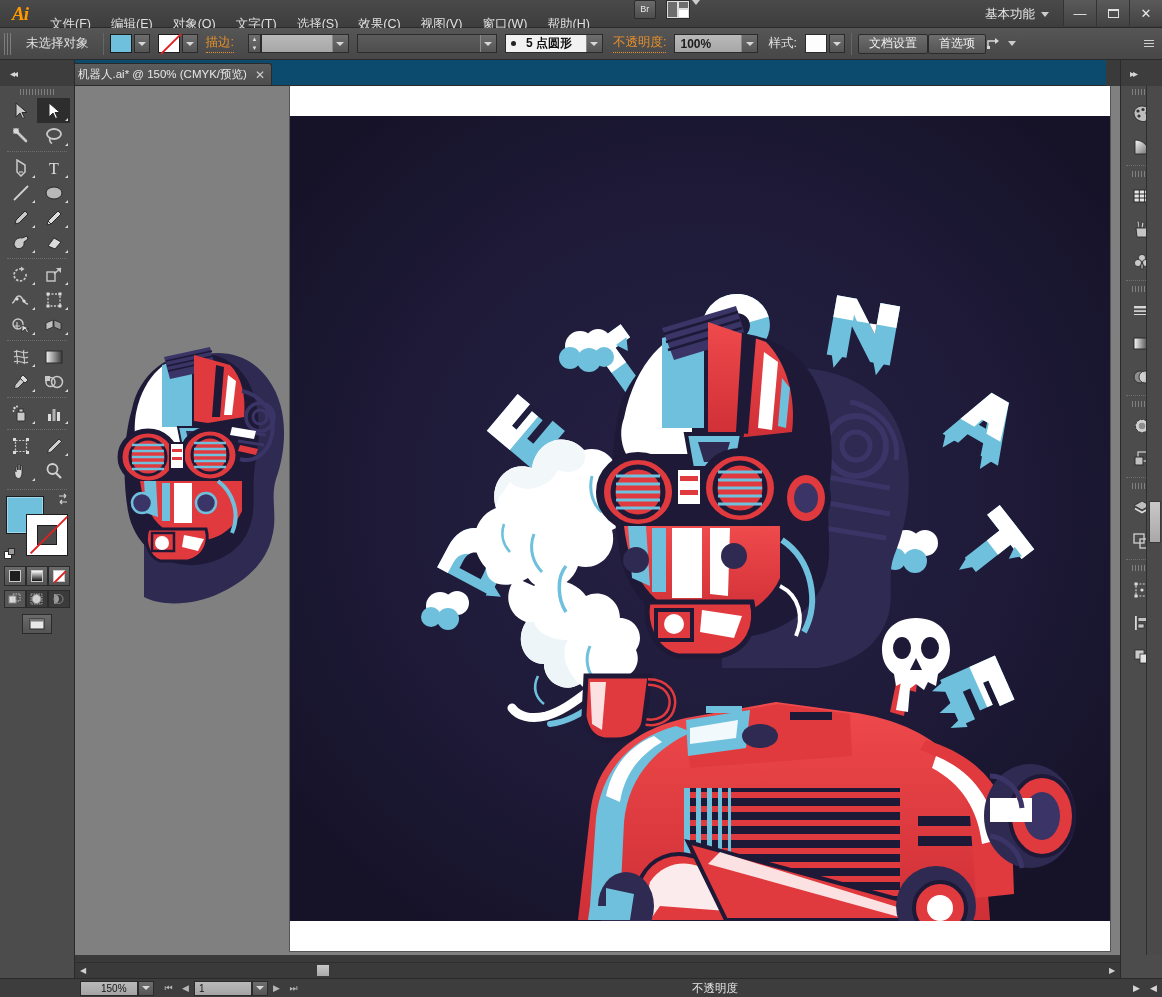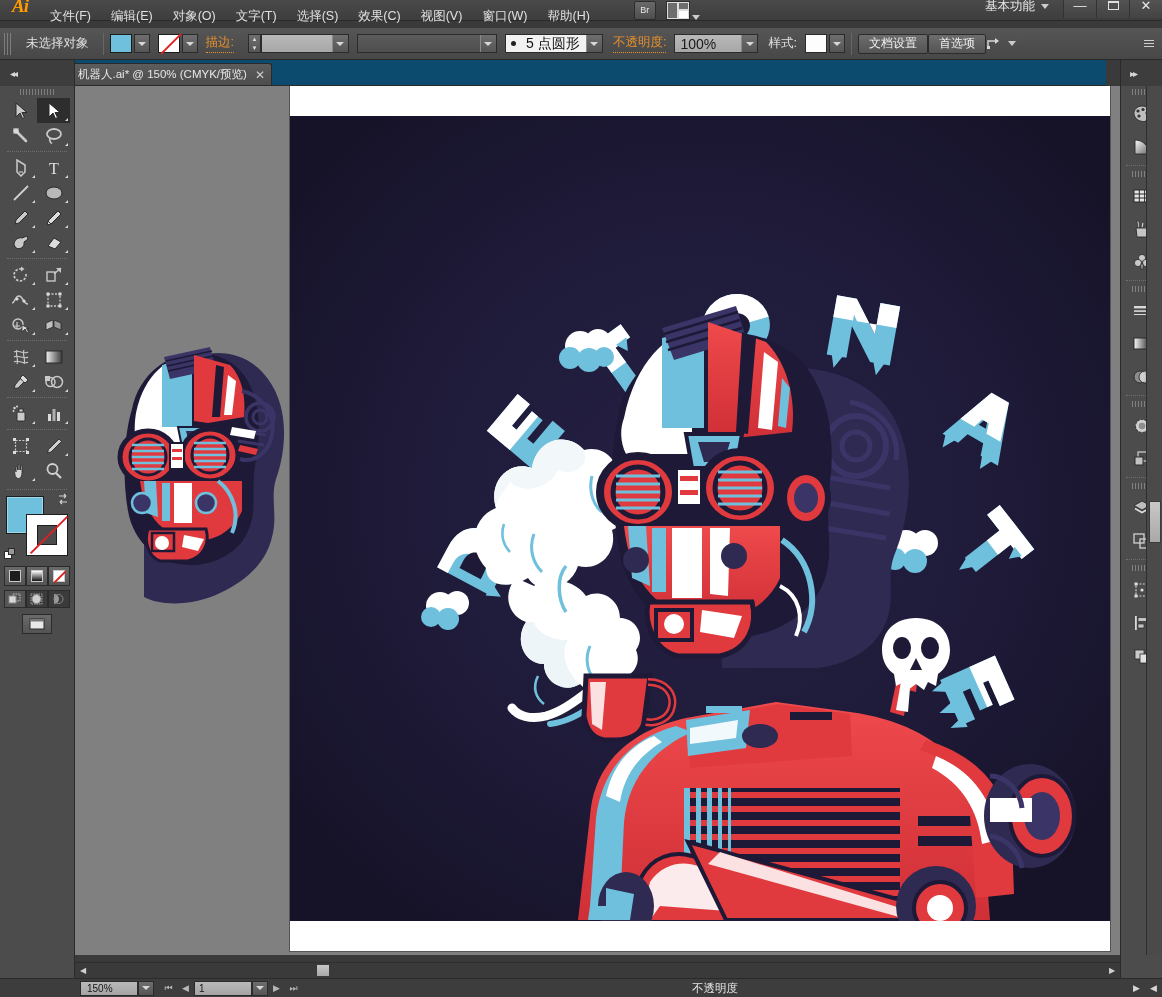--- a/index.html
+++ b/index.html
@@ -9,24 +9,24 @@
     font-family: "Liberation Sans", "DejaVu Sans", sans-serif;
     font-size: 12px;
     color: #d4d4d4;
     overflow: hidden;
     user-select: none;
   }
   #app { position: relative; width: 1162px; height: 997px; }
 
   
   .menubar {
-    position: absolute; left: 0; top: 0; width: 1162px; height: 21px;
+    position: absolute; left: 0; top: 0; width: 1162px; height: 28px;
     background: linear-gradient(#4a4a4a, #3d3d3d);
     border-bottom: 1px solid #2a2a2a;
-    display: flex; align-items: flex-end;
+    display: flex; align-items: flex-start;
   }
   .ai-logo {
     width: 40px; height: 28px; display: flex; align-items: center; justify-content: center;
     color: #ff9a00; font-size: 19px; font-weight: bold; font-style: italic;
     letter-spacing: -1px; font-family: "Liberation Serif", serif;
   }
   .menu-item {
     padding: 10px 10px; height: 28px; line-height: 28px; color: #e0e0e0;
     font-size: 12.5px; white-space: nowrap;
   }
@@ -68,21 +68,21 @@
   .swatch-none:after{content:"";position:absolute;left:-2px;top:8px;width:28px;height:2px;background:#e02020;transform:rotate(-45deg);}
   .mini-drop { width:16px;height:19px;margin-left:2px;
     background:linear-gradient(#6e6e6e,#555); border:1px solid #2b2b2b;
     display:flex;align-items:center;justify-content:center;}
   .tri { width:0;height:0;border-left:4px solid transparent;border-right:4px solid transparent;border-top:4px solid #d8d8d8; }
   .stepper { width:13px;height:19px;margin-left:6px;display:flex;flex-direction:column;
     border:1px solid #2b2b2b;background:linear-gradient(#6e6e6e,#555); }
   .stepper span { flex:1;display:flex;align-items:center;justify-content:center;font-size:6px;color:#ddd;line-height:1; }
   .combo { height:19px; background:linear-gradient(#b9b9b9,#a7a7a7); border:1px solid #2b2b2b;
     display:flex; align-items:center; }
-  .combo .val { flex:1; padding:0 5px; font-size:14px; color:#1a1a1a; white-space:nowrap;}
+  .combo .val { flex:1; padding:0 5px; font-size:12px; color:#1a1a1a; white-space:nowrap;font-weight:bold;}
   .combo .btn { width:16px;height:17px;border-left:1px solid #8a8a8a;
     background:linear-gradient(#6e6e6e,#555);display:flex;align-items:center;justify-content:center;}
   .combo.dark { background:linear-gradient(#5c5c5c,#4e4e4e); }
   .combo.dark .val { color:#cfcfcf; }
   .combo.white { background:#f2f2f2; }
   .combo.white .val { color:#111; }
   .bullet { width:5px;height:5px;border-radius:50%;background:#222;margin:0 5px 0 5px; }
   .opt-btn { height:20px;padding:0 10px;display:flex;align-items:center;
     background:linear-gradient(#6d6d6d,#545454); border:1px solid #2b2b2b; border-radius:2px;
     color:#f0f0f0; font-size:12px; margin-right:0; white-space:nowrap;}
@@ -176,21 +176,21 @@
     border-top:1px solid #2e2e2e; display:flex; align-items:center;}
   .hscroll .arr{ width:16px;height:15px;display:flex;align-items:center;justify-content:center;color:#d0d0d0;font-size:8px;}
   .hscroll .track{ flex:1; height:15px; position:relative; background:#3a3a3a;}
   .hscroll .thumb{ position:absolute; left:225px; top:1px; width:14px;height:13px;
     background:linear-gradient(#c8c8c8,#a8a8a8); border:1px solid #3a3a3a;}
 
   
   .statusbar{ position:absolute; left:0; bottom:0; width:1162px; height:19px;
     background:#3d3d3d; border-top:1px solid #2a2a2a; display:flex; align-items:center; }
   .sb-zoom{ width:58px;height:15px; margin-left:80px; background:linear-gradient(#b9b9b9,#a5a5a5);
-    border:1px solid #2b2b2b; font-size:10px;color:#141414; display:flex;align-items:center;padding-left:6px;}
+    border:1px solid #2b2b2b; font-size:10px;color:#141414; display:flex;align-items:center;padding-left:20px;}
   .sb-drop{ width:16px;height:15px;background:linear-gradient(#6e6e6e,#555);border:1px solid #2b2b2b;
     display:flex;align-items:center;justify-content:center;}
   .sb-nav{ width:17px;height:15px; display:flex;align-items:center;justify-content:center; color:#b6b6b6; font-size:9px;}
   .sb-page{ width:58px;height:15px;background:linear-gradient(#b9b9b9,#a5a5a5);
     border:1px solid #2b2b2b; font-size:10px;color:#141414; display:flex;align-items:center;padding-left:4px;}
   .sb-status{ flex:1; text-align:center; font-size:11.5px; color:#e4e4e4; }
   .sb-tri{ width:17px;height:15px;display:flex;align-items:center;justify-content:center;color:#d6d6d6;font-size:9px;}
 </style>
 </head>
 <body>

